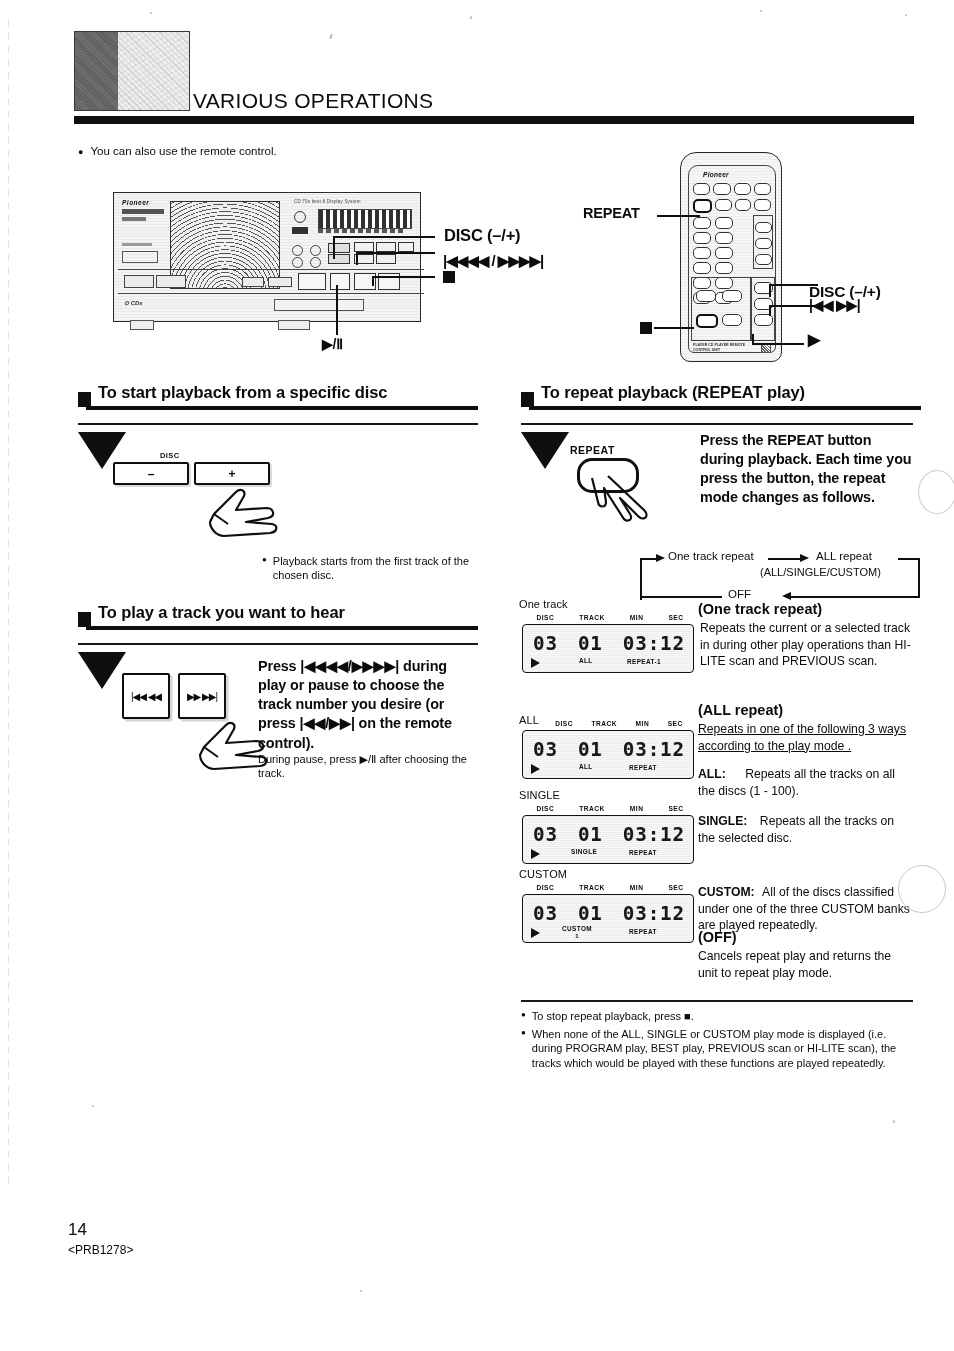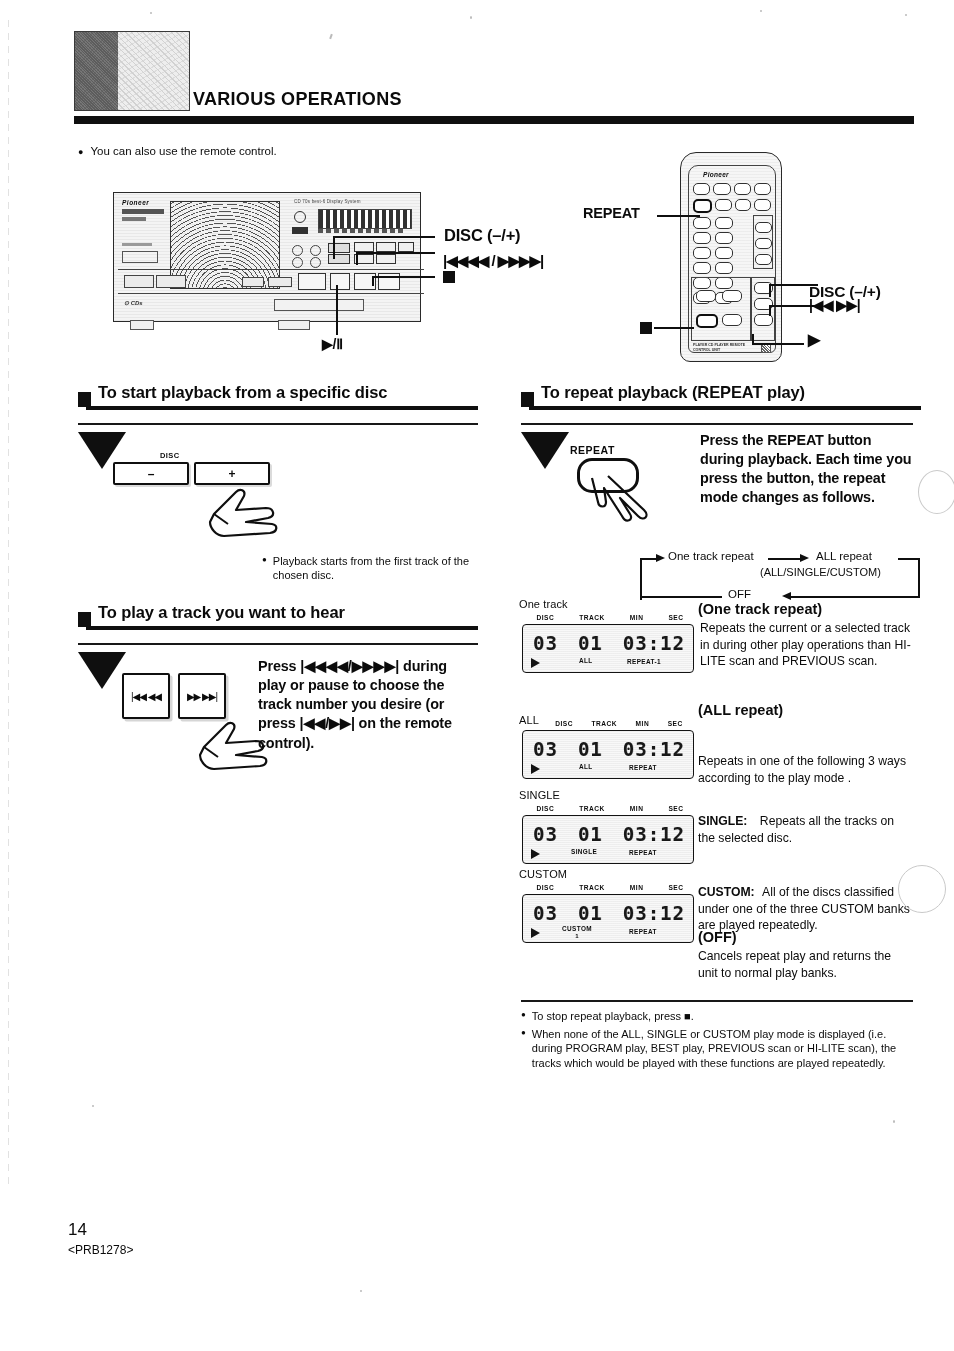--- a/index.html
+++ b/index.html
@@ -49,22 +49,22 @@
   .hdr-box .light {
     flex: 1;
     background:
       repeating-linear-gradient(45deg, #cfcfcf 0 1px, transparent 1px 4px),
       repeating-linear-gradient(-30deg, #dadada 0 1px, transparent 1px 5px),
       #ececec;
   }
   .hdr-title {
     position: absolute;
     left: 193px; top: 89px;
-    font-size: 18px;
-    font-weight: bold;
+    font-size: 21px;
+    font-weight: normal;
     letter-spacing: .3px;
   }
   .hdr-rule {
     position: absolute;
     left: 74px; top: 116px;
     width: 840px; height: 8px;
     background: #111;
   }
 
   .intro-bullet {
@@ -518,20 +518,21 @@
 
   <div class="btn-sq" style="left:122px;top:673px;">|◀◀ ◀◀</div>
   <div class="btn-sq" style="left:178px;top:673px;">▶▶ ▶▶|</div>
 
   <svg class="hand" style="left:196px;top:713px;" width="86" height="62" viewBox="0 0 86 62">
     <path d="M8 34 L30 12 C34 8 40 10 38 16 L30 30 L60 28 C68 28 70 36 62 38 L40 42 L66 44 C72 45 72 52 64 53 L18 56 C10 56 4 48 4 42 Z" fill="none" stroke="#111" stroke-width="2.2" stroke-linejoin="round"></path>
     <path d="M8 34 L22 44" fill="none" stroke="#111" stroke-width="2"></path>
   </svg>
 
   <div class="instr" style="left:258px;top:657px;width:218px;">Press |◀◀◀◀/▶▶▶▶| during play or pause to choose the track number you desire (or press |◀◀/▶▶| on the remote control).</div>
+  <div class="note" style="left:258px;top:752px;width:214px;">During pause, press ▶/Ⅱ after choosing the track.</div>
 
   <div class="sec-head" style="left:521px;top:383px;">
     <div class="sq"></div>
     <div class="txt">To repeat playback (REPEAT play)</div>
     <div class="bar"></div>
   </div>
   <div class="thin-rule" style="left:521px;top:423px;width:392px;"></div>
 
   <div class="tri" style="left:521px;top:432px;"></div>
 
@@ -641,33 +642,37 @@
         <span style="display:block;font-size:6px;">1</span>
       </span>
       <span class="rep-ind" style="left:98px;top:2px;">REPEAT</span>
     </div>
   </div>
 
   <div class="subhead" style="left:698px;top:601px;">(One track repeat)</div>
   <div class="para" style="left:700px;top:620px;width:216px;">Repeats the current or a selected track in during other play operations than HI-LITE scan and PREVIOUS scan.</div>
 
   <div class="subhead" style="left:698px;top:702px;">(ALL repeat)</div>
-  <div class="para" style="left:698px;top:753px;width:216px;">Repeats in one of the following 3 ways according to the play mode .</div>
-
+  <div class="para" style="left:698px;top:721px;width:216px;text-decoration:underline;">Repeats in one of the following 3 ways according to the play mode .</div>
+
+  <div class="para" style="left:698px;top:766px;width:216px;">
+    <b>ALL:</b>
+    <span style="margin-left:16px;">Repeats all the tracks on all the discs (1 - 100).</span>
+  </div>
   <div class="para" style="left:698px;top:884px;width:216px;">
     <b>CUSTOM:</b>
     <span style="margin-left:4px;">All of the discs classified under one of the three CUSTOM banks are played repeatedly.</span>
   </div>
   <div class="para" style="left:698px;top:813px;width:216px;">
     <b>SINGLE:</b>
     <span style="margin-left:9px;">Repeats all the tracks on the selected disc.</span>
   </div>
 
   <div class="subhead" style="left:698px;top:929px;">(OFF)</div>
-  <div class="para" style="left:698px;top:948px;width:216px;">Cancels repeat play and returns the unit to normal play banks.</div>
+  <div class="para" style="left:698px;top:948px;width:216px;">Cancels repeat play and returns the unit to repeat play mode.</div>
 
   <div class="smudge" style="left:898px;top:865px;width:46px;height:46px;"></div>
   <div class="smudge" style="left:918px;top:470px;width:36px;height:42px;border-radius:50%;"></div>
 
   <div class="thin-rule" style="left:521px;top:1000px;width:392px;height:2px;"></div>
   <div class="note-bullet" style="left:521px;top:1009px;width:392px;">
     <span class="dot">●</span>
     <span>To stop repeat playback, press ■.</span>
   </div>
   <div class="note-bullet" style="left:521px;top:1027px;width:392px;">

